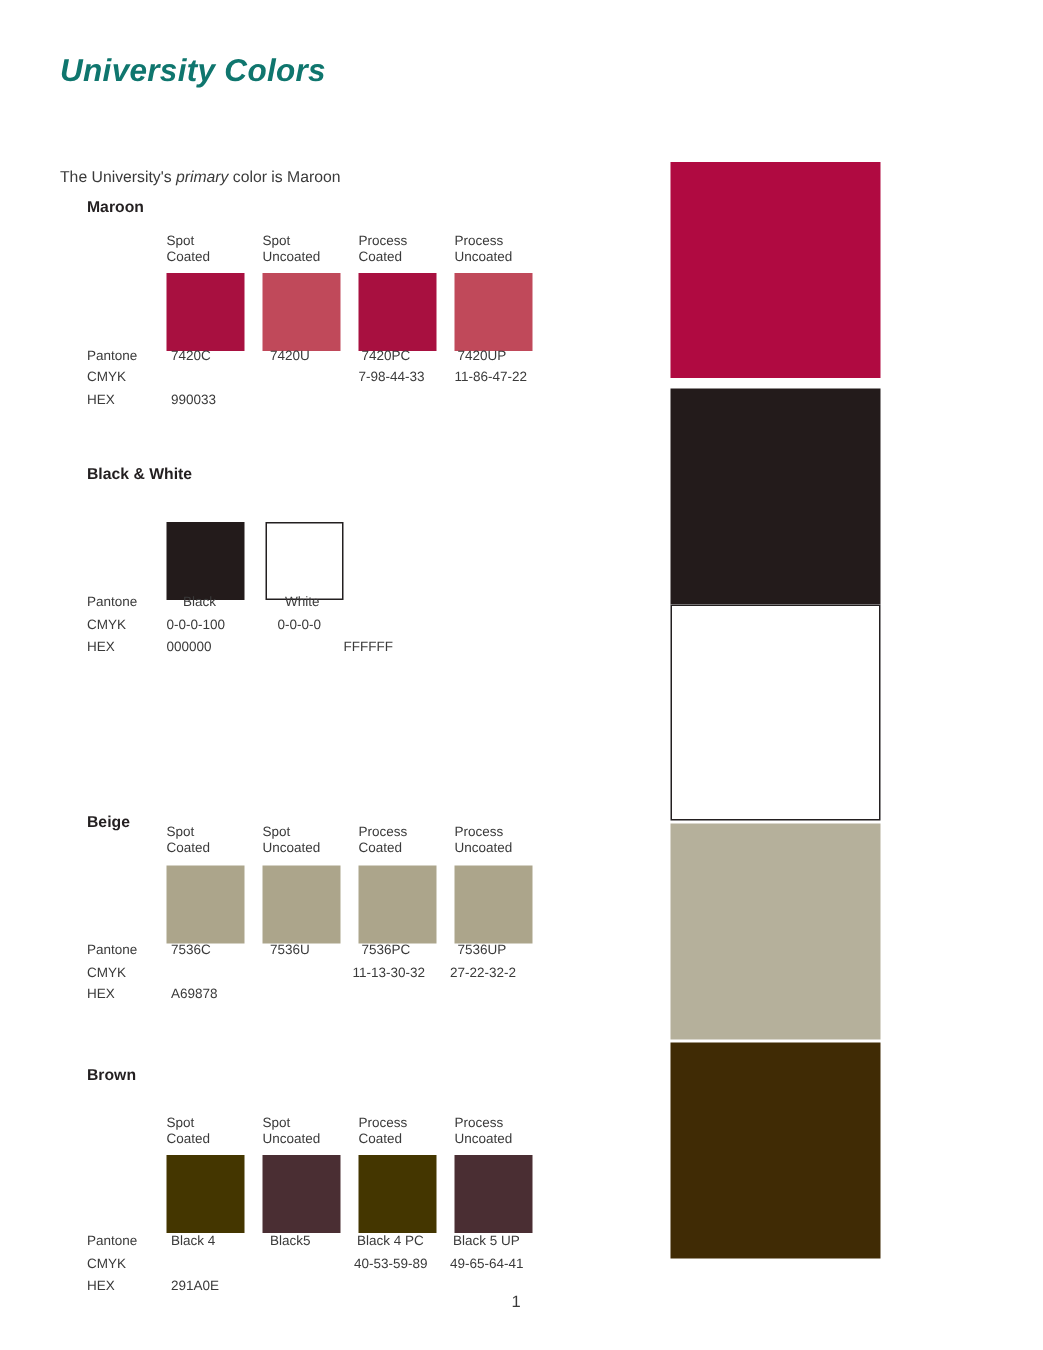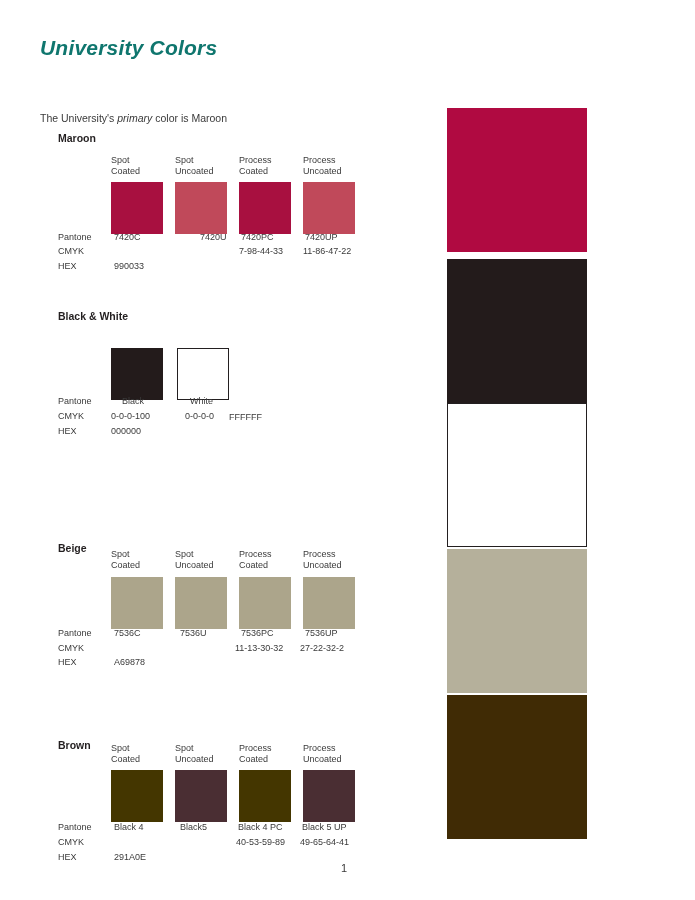--- a/index.html
+++ b/index.html
@@ -147,21 +147,21 @@
     <div class="chip" style="left:111px;top:182px;background:#a81040;"></div>
     <div class="chip" style="left:175px;top:182px;background:#c0495a;"></div>
     <div class="chip" style="left:239px;top:182px;background:#a81040;"></div>
     <div class="chip" style="left:303px;top:182px;background:#c0495a;"></div>
 
     <div class="row-label" style="top:232px;">Pantone</div>
     <div class="row-label" style="top:246px;">CMYK</div>
     <div class="row-label" style="top:261px;">HEX</div>
 
     <div class="cell" style="left:114px;top:232px;">7420C</div>
-    <div class="cell" style="left:180px;top:232px;margin-left:20px;">7420U</div>
+    <div class="cell" style="left:180px;top:232px;">7420U</div>
     <div class="cell" style="left:241px;top:232px;">7420PC</div>
     <div class="cell" style="left:305px;top:232px;">7420UP</div>
 
     <div class="cell" style="left:239px;top:246px;">7-98-44-33</div>
     <div class="cell" style="left:303px;top:246px;">11-86-47-22</div>
 
     <div class="cell" style="left:114px;top:261px;">990033</div>
   </div>
 
   <div class="group-heading" style="top:310px;">Black &amp; White</div>
@@ -174,21 +174,21 @@
     <div class="row-label" style="top:411px;">CMYK</div>
     <div class="row-label" style="top:426px;">HEX</div>
 
     <div class="cell" style="left:122px;top:396px;">Black</div>
     <div class="cell" style="left:190px;top:396px;">White</div>
 
     <div class="cell" style="left:111px;top:411px;">0-0-0-100</div>
     <div class="cell" style="left:185px;top:411px;">0-0-0-0</div>
 
     <div class="cell" style="left:111px;top:426px;">000000</div>
-    <div class="cell" style="left:185px;top:412px;padding-left:44px;">FFFFFF</div>
+    <div class="cell" style="left:185px;top:426px;padding-left:44px;">FFFFFF</div>
   </div>
 
   <div class="group-heading" style="top:542px;">Beige</div>
 
   <div class="swatch-block" style="top:0;">
     <div class="col-head" style="left:111px;top:549px;">
       <div>Spot</div>
       <div>Coated</div>
     </div>
     <div class="col-head" style="left:175px;top:549px;">
@@ -217,21 +217,21 @@
     <div class="cell" style="left:180px;top:628px;">7536U</div>
     <div class="cell" style="left:241px;top:628px;">7536PC</div>
     <div class="cell" style="left:305px;top:628px;">7536UP</div>
 
     <div class="cell" style="left:235px;top:643px;">11-13-30-32</div>
     <div class="cell" style="left:300px;top:643px;">27-22-32-2</div>
 
     <div class="cell" style="left:114px;top:657px;">A69878</div>
   </div>
 
-  <div class="group-heading" style="top:711px;margin-top:28px;">Brown</div>
+  <div class="group-heading" style="top:711px;">Brown</div>
 
   <div class="swatch-block" style="top:0;">
     <div class="col-head" style="left:111px;top:743px;">
       <div>Spot</div>
       <div>Coated</div>
     </div>
     <div class="col-head" style="left:175px;top:743px;">
       <div>Spot</div>
       <div>Uncoated</div>
     </div>

